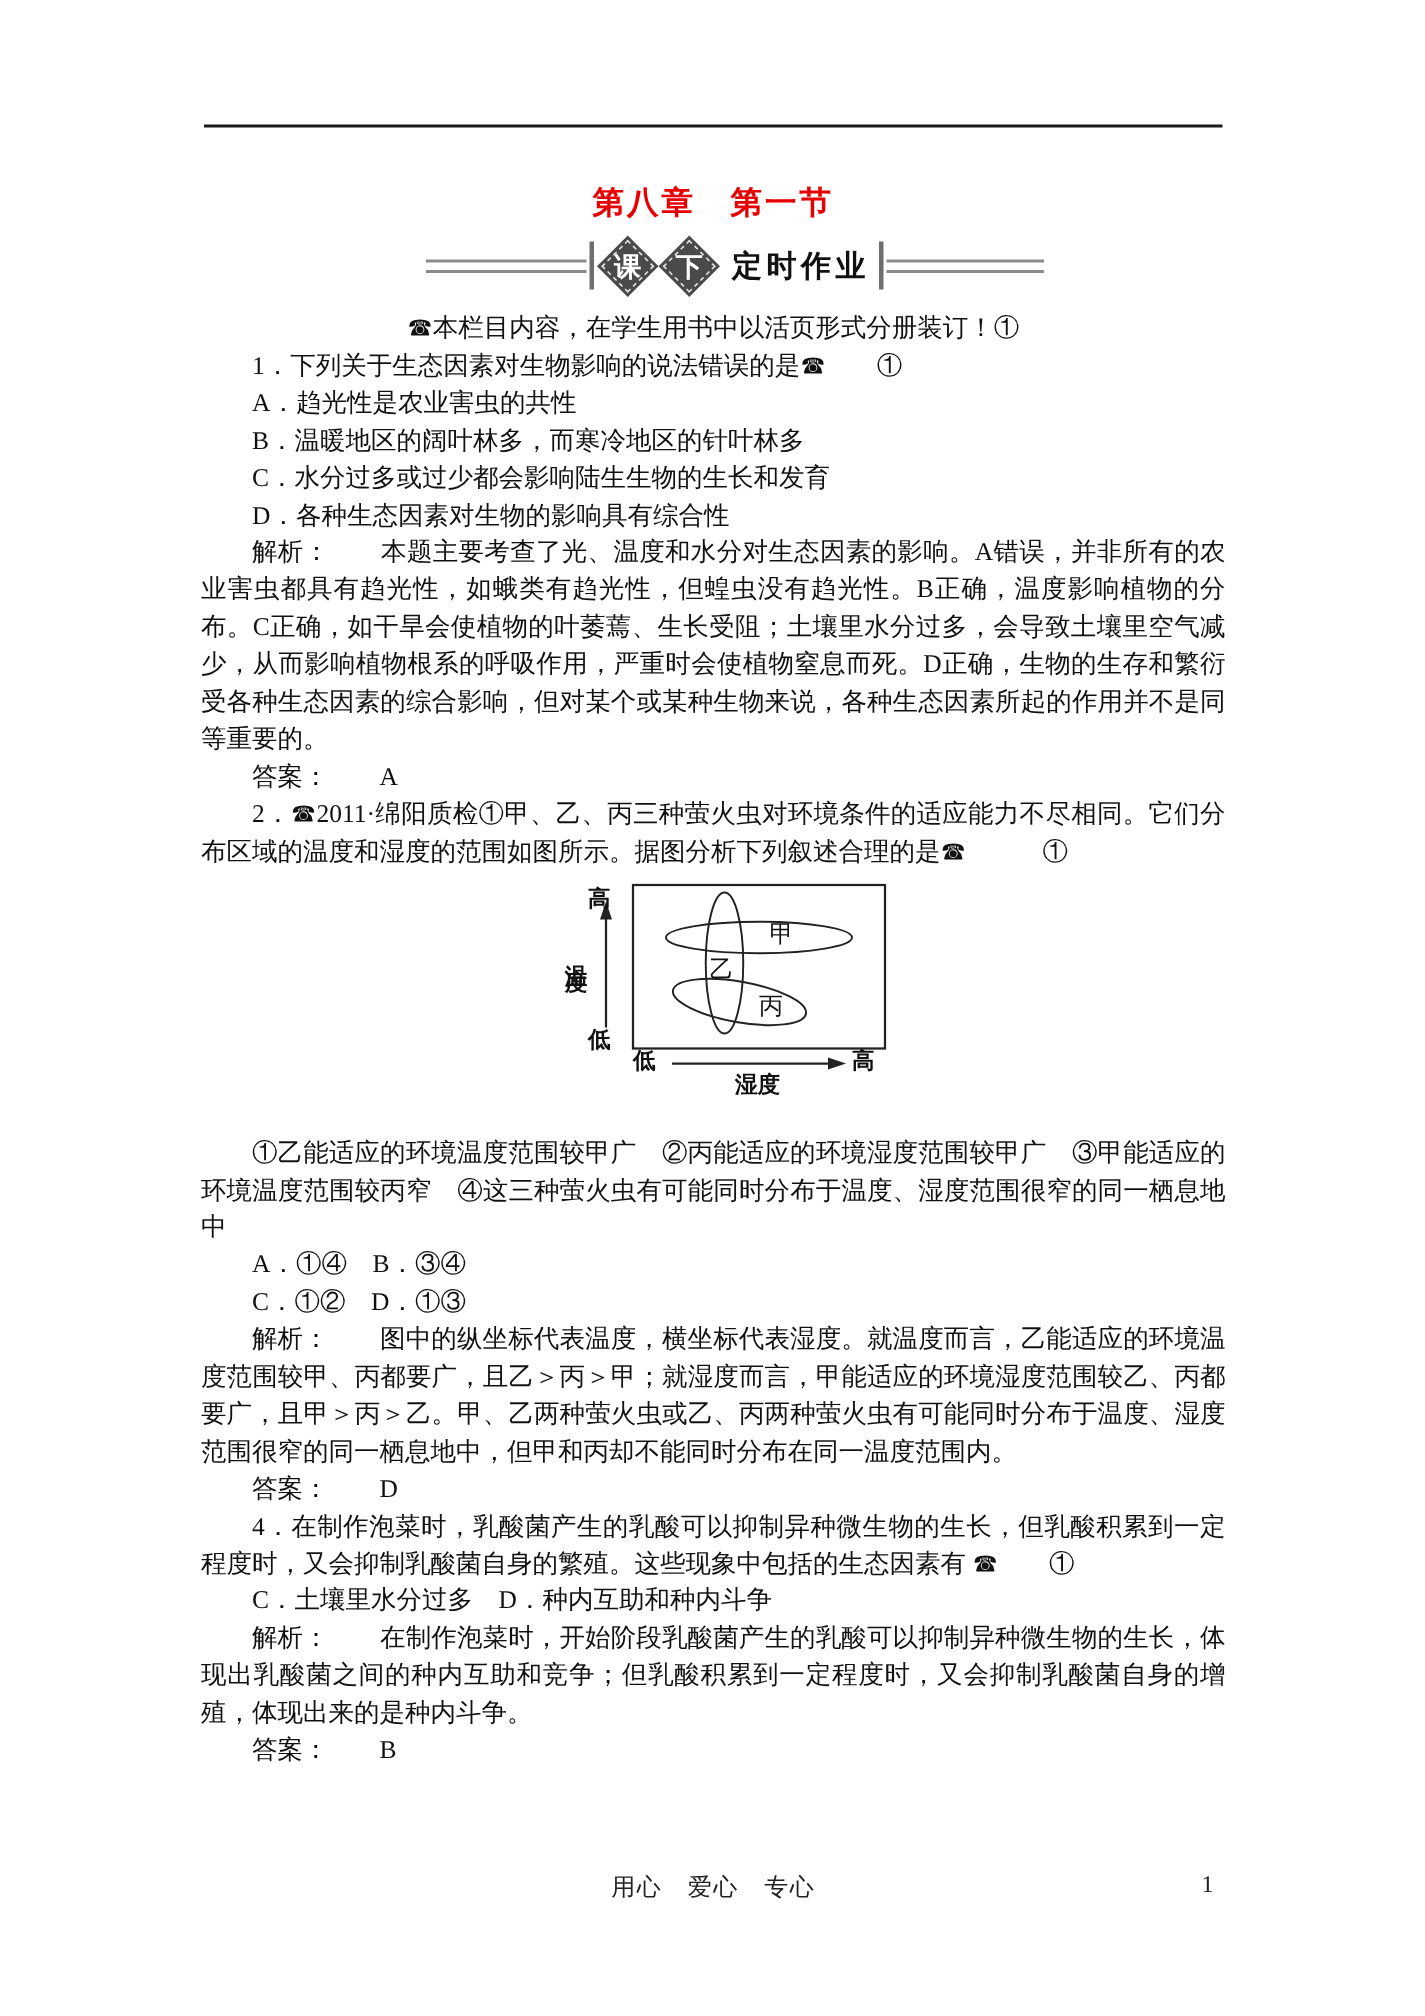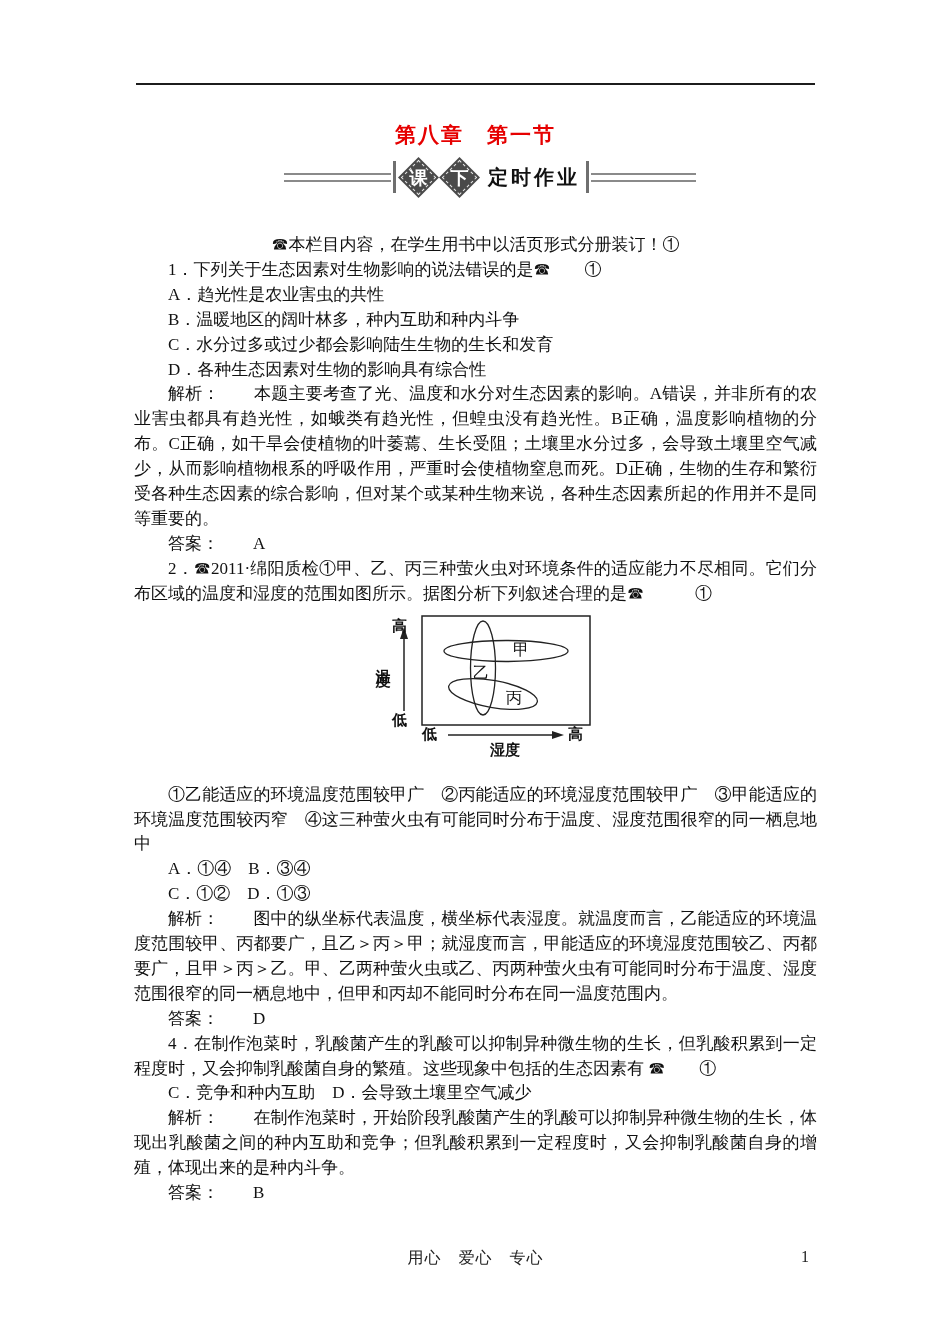--- a/index.html
+++ b/index.html
@@ -16,21 +16,21 @@
           box-sizing:border-box; display:flex; align-items:center; justify-content:center; }
   .dline { height:5px; border-top:2px solid #8a8a8a; border-bottom:2px solid #8a8a8a; }
   .dline.left { width:107px; } .dline.right { width:105px; }
   .vbar { width:3px; height:32px; background:#6f6f6f; margin:0 2px; }
   .diamond { width:29px; height:29px; background:#4a4a4a; transform:rotate(45deg); margin:0 6px;
           display:flex; align-items:center; justify-content:center; outline:1px dashed #e8e8e8; outline-offset:-3px; }
   .diamond i { transform:rotate(-45deg); font-style:normal; color:#fff; font-size:18px; font-weight:bold; }
   .banner-title { font-family:"Liberation Sans","DejaVu Sans",sans-serif; font-weight:bold; font-size:20px;
           letter-spacing:3px; color:#111; margin:0 4px 0 8px; white-space:nowrap; }
 
-  .doc { position:absolute; left:134px; top:233px; width:683px; font-size:17px; line-height:24.9px;
+  .doc { position:absolute; left:134px; top:207px; width:683px; font-size:17px; line-height:24.9px;
           text-align:justify; text-justify:inter-ideograph; word-break:break-all; }
   .doc p { margin:0; text-indent:2em; }
   .doc p.center { text-align:center; text-indent:0; }
 
   .figure { position:relative; width:230px; height:150px; margin:4px 0 22px 236px; text-indent:0; }
   .figure svg { position:absolute; left:0; top:0; }
   .flabel { position:absolute; font-family:"Liberation Sans","DejaVu Sans",sans-serif; font-weight:bold;
           font-size:15px; line-height:16px; color:#111; white-space:nowrap; }
   .flabel.serif { font-family:"Liberation Serif","DejaVu Serif",serif; font-weight:normal; font-size:16px; }
   .vertical { writing-mode:vertical-rl; text-orientation:upright; letter-spacing:2px; }
@@ -60,21 +60,21 @@
     <span class="banner-title">定时作业</span>
     <span class="vbar"></span>
     <span class="dline right"></span>
   </div>
 
   <div class="doc">
     <p class="center">☎本栏目内容，在学生用书中以活页形式分册装订！①</p>
 
     <p>1．下列关于生态因素对生物影响的说法错误的是☎　　①</p>
     <p>A．趋光性是农业害虫的共性</p>
-    <p>B．温暖地区的阔叶林多，种内互助和种内斗争</p>
+    <p>B．温暖地区的阔叶林多，而寒冷地区的针叶林多</p>
     <p>C．水分过多或过少都会影响陆生生物的生长和发育</p>
     <p>D．各种生态因素对生物的影响具有综合性</p>
     <p>解析：　　本题主要考查了光、温度和水分对生态因素的影响。A错误，并非所有的农业害虫都具有趋光性，如蛾类有趋光性，但蝗虫没有趋光性。B正确，温度影响植物的分布。C正确，如干旱会使植物的叶萎蔫、生长受阻；土壤里水分过多，会导致土壤里空气减少，从而影响植物根系的呼吸作用，严重时会使植物窒息而死。D正确，生物的生存和繁衍受各种生态因素的综合影响，但对某个或某种生物来说，各种生态因素所起的作用并不是同等重要的。</p>
     <p>答案：　　A</p>
 
     <p>2．☎2011·绵阳质检①甲、乙、丙三种萤火虫对环境条件的适应能力不尽相同。它们分布区域的温度和湿度的范围如图所示。据图分析下列叙述合理的是☎　　　①</p>
 
     <div class="figure">
       <svg width="230" height="150" viewBox="0 0 230 150">
         <rect x="52" y="5" width="168" height="109" fill="none" stroke="#222" stroke-width="1.5"></rect>
@@ -97,21 +97,21 @@
       <span class="flabel serif" style="left:136px;top:79px;">丙</span>
     </div>
 
     <p>①乙能适应的环境温度范围较甲广　②丙能适应的环境湿度范围较甲广　③甲能适应的环境温度范围较丙窄　④这三种萤火虫有可能同时分布于温度、湿度范围很窄的同一栖息地中</p>
     <p>A．①④　B．③④</p>
     <p>C．①②　D．①③</p>
     <p>解析：　　图中的纵坐标代表温度，横坐标代表湿度。就温度而言，乙能适应的环境温度范围较甲、丙都要广，且乙＞丙＞甲；就湿度而言，甲能适应的环境湿度范围较乙、丙都要广，且甲＞丙＞乙。甲、乙两种萤火虫或乙、丙两种萤火虫有可能同时分布于温度、湿度范围很窄的同一栖息地中，但甲和丙却不能同时分布在同一温度范围内。</p>
     <p>答案：　　D</p>
 
     <p>4．在制作泡菜时，乳酸菌产生的乳酸可以抑制异种微生物的生长，但乳酸积累到一定程度时，又会抑制乳酸菌自身的繁殖。这些现象中包括的生态因素有 ☎　　①</p>
-    <p>C．竞争和种内互助　D．会导致土壤里空气减少</p>
+    <p>C．土壤里水分过多　D．种内互助和种内斗争</p>
     <p>解析：　　在制作泡菜时，开始阶段乳酸菌产生的乳酸可以抑制异种微生物的生长，体现出乳酸菌之间的种内互助和竞争；但乳酸积累到一定程度时，又会抑制乳酸菌自身的增殖，体现出来的是种内斗争。</p>
     <p>答案：　　B</p>
   </div>
 
   <div class="footer">
     <span class="motto">用心　爱心　专心</span>
     <span class="pagenum">1</span>
   </div>
 
 </div>

